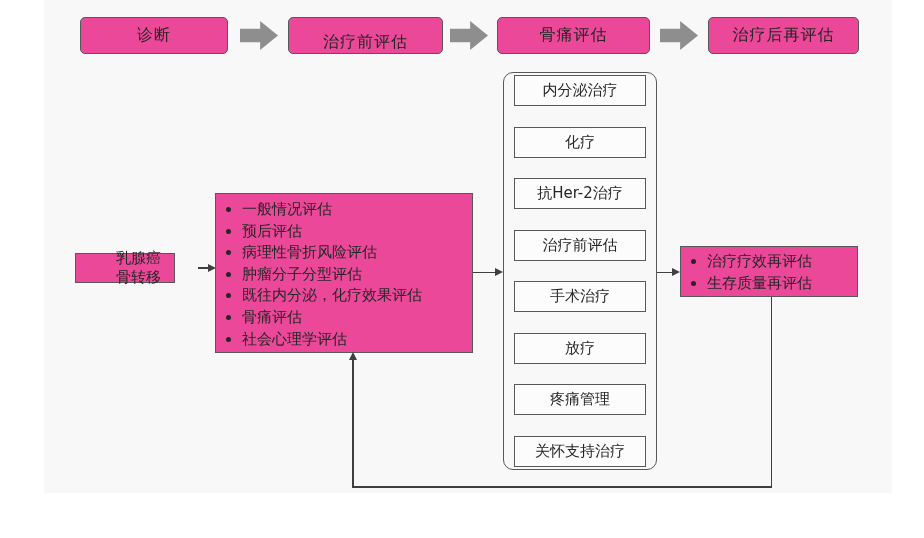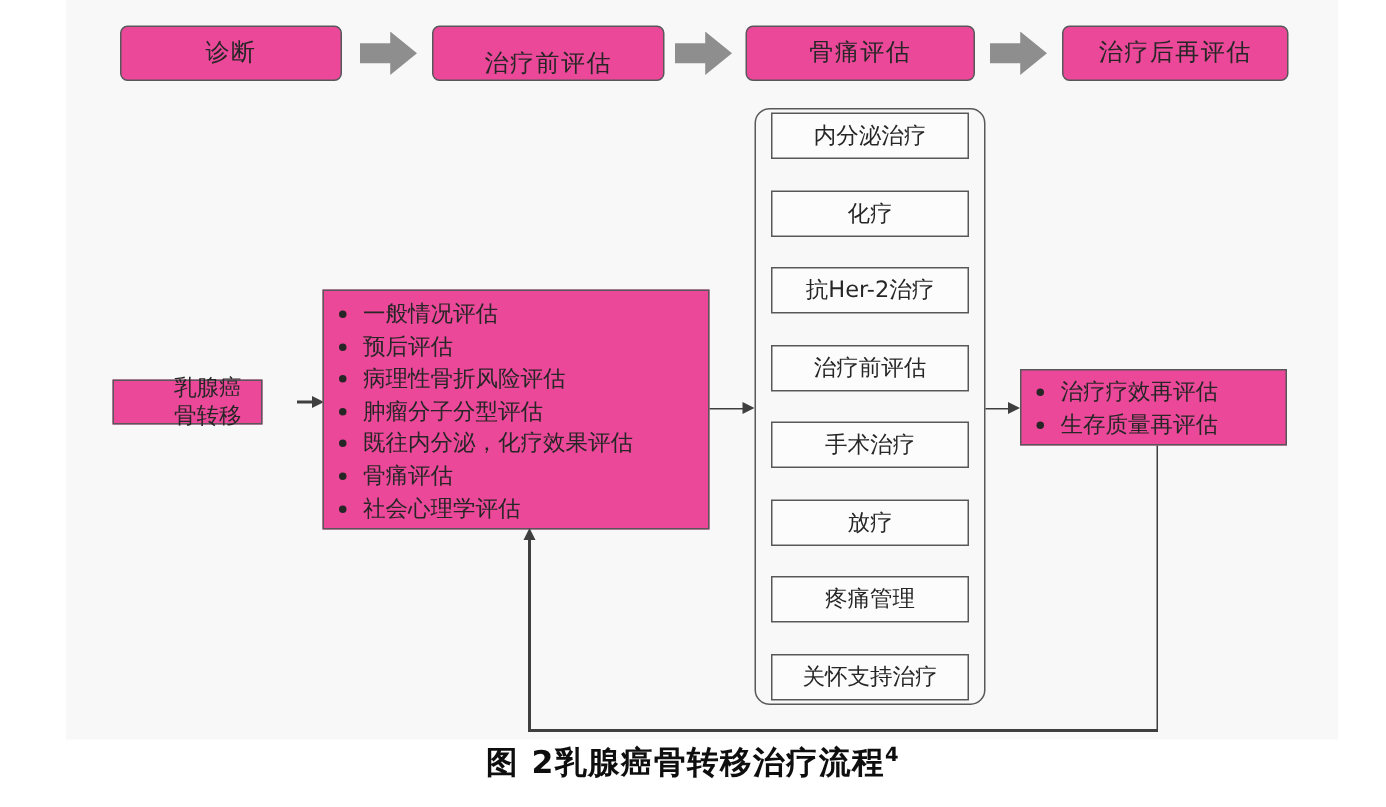--- a/index.html
+++ b/index.html
@@ -146,16 +146,13 @@
       <li>治疗疗效再评估</li>
       <li>生存质量再评估</li>
     </ul>
   </div>
 
   <div class="line" style="left:770.5px; top:297px; width:1.5px; height:190px;"></div>
   <div class="line" style="left:352px; top:486px; width:420px; height:1.5px;"></div>
   <div class="line" style="left:352px; top:359px; width:1.5px; height:128px;"></div>
   <div class="arr-up" style="left:348.5px; top:352px;"></div>
 
-  <div class="caption">
-    <span>图 2乳腺癌骨转移治疗流程</span><sup>4</sup>
-  </div>
 </div>
 
 </body></html>

